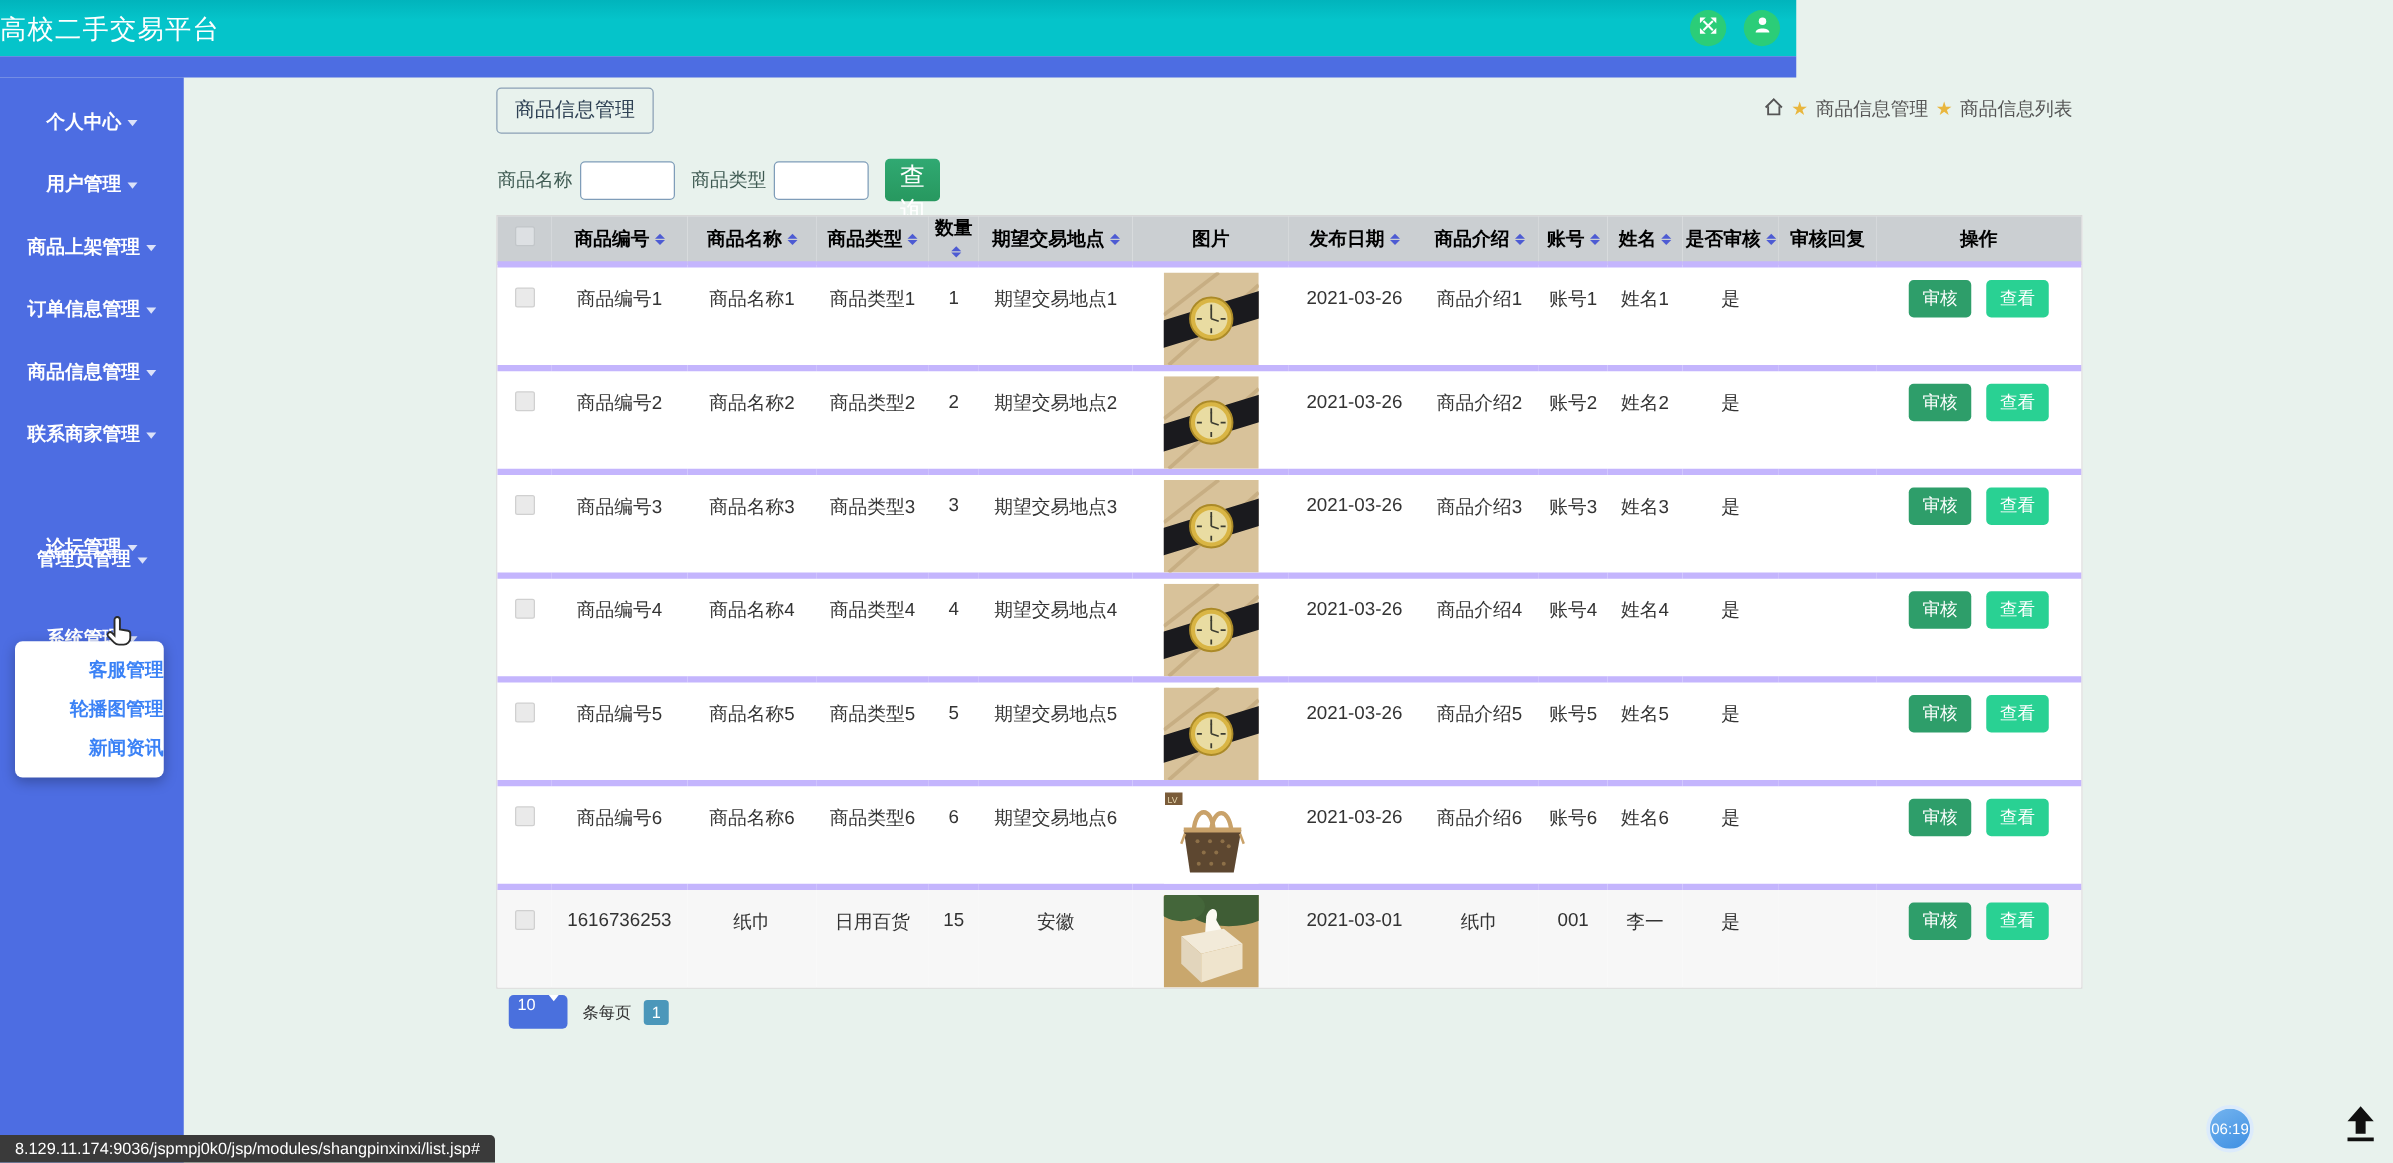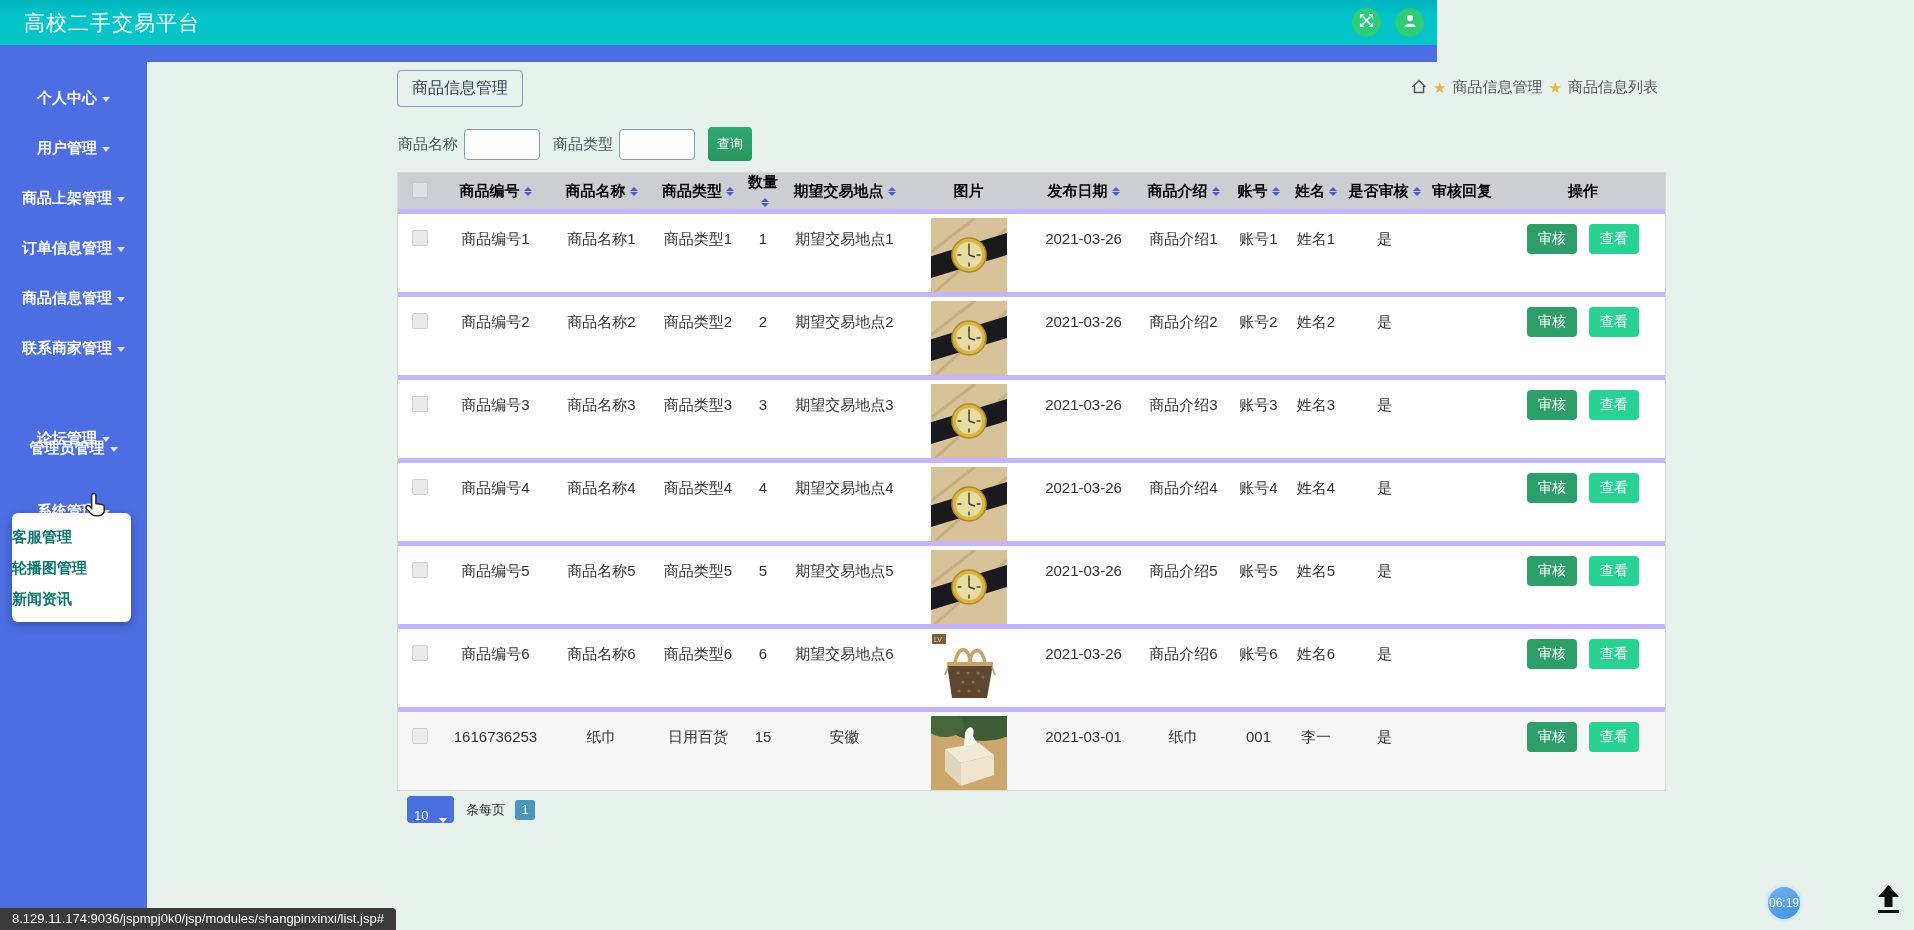--- a/index.html
+++ b/index.html
@@ -4,55 +4,55 @@
 <style>
   html,body{margin:0;padding:0}
   body{
     width:1914px;height:930px;position:relative;overflow:hidden;
     background:#e8f2ed;
     font-family:"Liberation Sans","DejaVu Sans",sans-serif;
   }
   
   .topbar{position:absolute;left:0;top:0;width:1437px;height:45px;
     background:linear-gradient(#01b4bc 0%,#05c4ca 35%,#05c4ca 100%);}
-  .app-title{position:absolute;left:24px;top:9px;color:#fff;font-size:21px;letter-spacing:1px}
+  .app-title{position:absolute;left:0;top:9px;color:#fff;font-size:21px;letter-spacing:1px}
   .hdr-btn{position:absolute;top:8px;width:29px;height:29px;border-radius:50%;
     background:#2bcd78;display:flex;align-items:center;justify-content:center;cursor:pointer}
   .hdr-btn.full{left:1352px}
   .hdr-btn.user{left:1395px}
   .strip{position:absolute;left:0;top:45px;width:1437px;height:17px;background:#4d6de2}
 
   
   .sidebar{position:absolute;left:0;top:62px;width:147px;height:868px;background:#4d6de2}
   .side-item{position:absolute;left:0;width:147px;text-align:center;color:#ffffff;
     font-size:15px;font-weight:bold;cursor:pointer;line-height:18px}
   .side-item .caret{display:inline-block;margin-left:5px;width:0;height:0;
     border-left:4px solid transparent;border-right:4px solid transparent;
     border-top:5px solid rgba(255,255,255,.8);vertical-align:middle}
   .submenu{position:absolute;left:12px;top:513px;width:119px;background:#fff;
     border-radius:6px;box-shadow:0 3px 10px rgba(0,0,0,.28);padding:8px 0;z-index:5}
-  .submenu-item{height:31px;line-height:31px;text-align:left;font-size:15px;
-    font-weight:bold;color:#0f766e;cursor:pointer}
+  .submenu-item{height:31px;line-height:31px;text-align:right;font-size:15px;
+    font-weight:bold;color:#3b82f6;cursor:pointer}
   .cursor-hand{position:absolute;left:84px;top:492px;z-index:8;pointer-events:none}
 
   
   .breadcrumb{position:absolute;top:78px;right:256px;display:flex;align-items:center;
     gap:6px;font-size:15px;color:#555}
   .bc-star{color:#e9b63d;font-size:15px;line-height:15px}
 
   
   .page-title-box{position:absolute;left:397px;top:70px;padding:7px 14px;
     border:1px solid #8aa0b5;border-radius:4px;font-size:16px;color:#2e4154}
   .search-bar{position:absolute;left:398px;top:127px;display:flex;align-items:center;
     font-size:15px;color:#3e5a52}
   .search-bar label{margin-right:6px}
   .search-input{width:76px;height:31px;border:1px solid #7f9db9;border-radius:4px;
     background:#fff;margin-right:13px;outline:none;padding:0 6px;box-sizing:border-box;font-size:14px}
   .btn-query{width:44px;height:34px;background:linear-gradient(#30a972,#27985f);
-    color:#fff;border:none;border-radius:4px;font-size:13px;cursor:pointer}
+    color:#fff;border:none;border-radius:4px;font-size:20px;cursor:pointer}
 
   
   .grid-wrap{position:absolute;left:397px;top:172px;width:1267px;background:#fff;
     border:1px solid #d8d8d8;box-sizing:content-box}
   table{border-collapse:collapse;table-layout:fixed;width:1267px}
   thead tr{height:35px;background:#cbcfd2}
   th{font-size:15px;color:#000000;font-weight:bold;text-align:center;padding:0}
   tbody tr{height:62px;background:#fff;border-top:5px solid #c4b5fd}
   tbody tr:last-child{background:#f7f7f7}
   td{vertical-align:top;text-align:center;font-size:15px;color:#333;padding-top:16px}
@@ -69,21 +69,21 @@
   .prod-img{display:block;margin:0 auto}
   .row-btn{display:inline-block;border:none;color:#fff;font-size:14px;
     padding:6px 11px;border-radius:4px;margin:0 6px;cursor:pointer}
   .btn-audit{background:#2e9e6a}
   .btn-view{background:#29d193}
 
   
   .pagination{position:absolute;left:407px;top:796px;display:flex;align-items:center;
     font-size:13px;color:#333}
   .page-select{width:47px;height:27px;background:#4a70dd;border-radius:4px;color:#fff;
-    display:flex;align-items:flex-end;justify-content:space-between;
+    display:flex;align-items:flex-start;justify-content:space-between;
     padding:0 7px;box-sizing:border-box;cursor:pointer;font-size:13px}
   .page-select .chev{width:0;height:0;border-left:4px solid transparent;
     border-right:4px solid transparent;border-top:5px solid #fff}
   .page-label{margin:0 10px 0 12px}
   .page-num{width:20px;height:20px;background:#4b97ba;border-radius:3px;color:#fff;
     display:flex;align-items:center;justify-content:center;font-size:13px;cursor:pointer}
 
   
   .statusbar{position:absolute;left:0;top:908px;height:22px;line-height:22px;
     background:#3a3a3a;color:#fff;font-size:13px;padding:0 12px;

